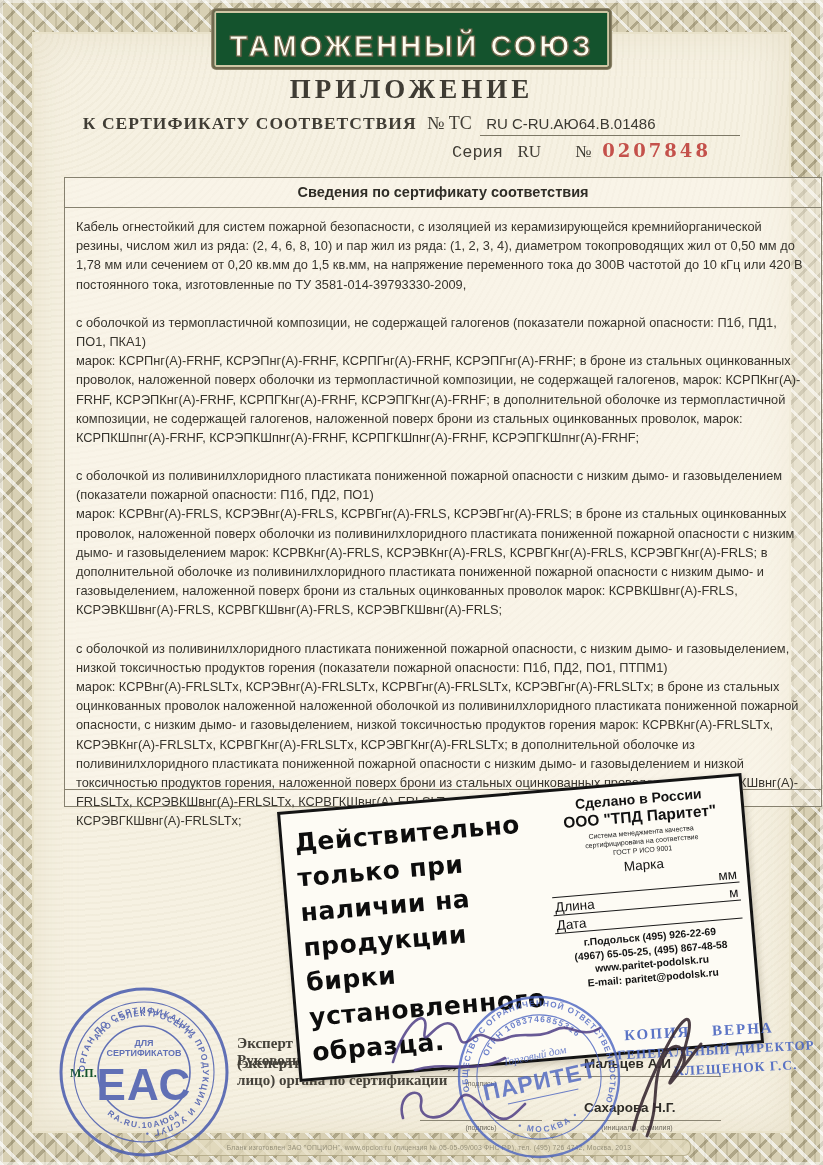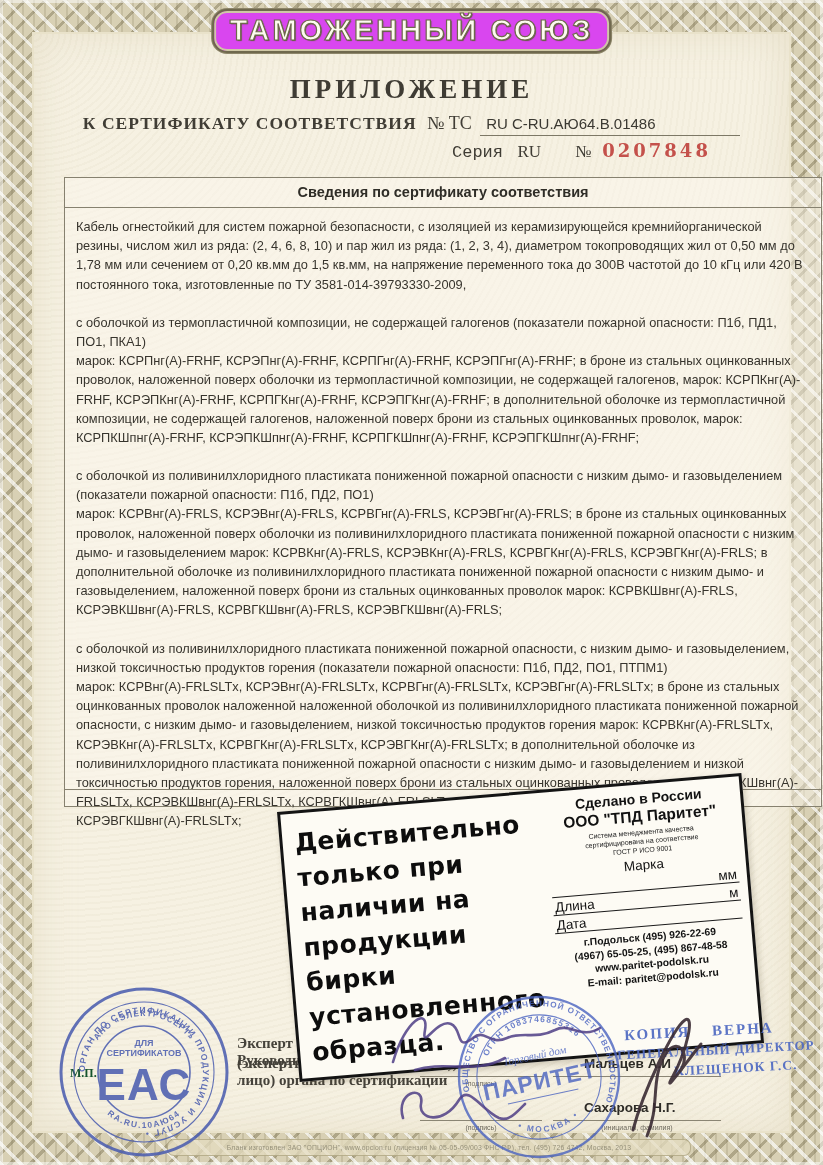--- a/index.html
+++ b/index.html
@@ -12,23 +12,23 @@
       repeating-linear-gradient(45deg, rgba(255,255,255,.65) 0 3px, transparent 3px 14px),
       repeating-linear-gradient(-45deg, rgba(124,115,82,.45) 0 3px, transparent 3px 14px),
       repeating-linear-gradient(90deg, rgba(124,115,82,.2) 0 2px, transparent 2px 11px);
     box-shadow:inset 0 0 0 3px rgba(255,255,255,.5);}
   .inner{position:absolute;inset:34px;background:#f6f1e2;
     background-image:repeating-radial-gradient(circle at 0 0, rgba(185,175,140,.07) 0 2px, transparent 2px 6px);
     box-shadow:0 0 0 2px #e9e2ca, inset 0 0 40px rgba(205,195,160,.35);}
 
   
   .badge{position:absolute;top:9px;left:50%;transform:translateX(-50%);
-    background:#d946ef;border:2px solid #6f684d;border-radius:15px;
+    background:#14532d;border:2px solid #6f684d;border-radius:4px;
     box-shadow:inset 0 0 0 2px #cfc7a5, 0 0 0 1px #8d856a;
-    padding:3px 16px 4px;z-index:3;}
+    padding:19px 16px 4px;z-index:3;}
   .badge span{font-family:"Liberation Sans",sans-serif;font-weight:bold;font-size:29px;
     letter-spacing:3px;color:#fdfbef;-webkit-text-stroke:1.2px #6f684d;text-shadow:1px 1px 1px #5f5940;}
   .doc-title{position:absolute;top:74px;width:100%;text-align:center;
     font-family:"Liberation Serif",serif;font-weight:bold;font-size:27px;letter-spacing:4px;color:#3f3c34;}
   .cert-line{position:absolute;top:113px;width:100%;text-align:center;color:#403d35;}
   .cert-line .lbl{font-family:"Liberation Serif",serif;font-size:17.5px;letter-spacing:1px;font-weight:600;}
   .cert-line .no{font-family:"Liberation Serif",serif;font-size:18px;margin-left:6px;}
   .cert-line .val{display:inline-block;font-size:15px;font-weight:normal;color:#3b3932;
     border-bottom:1.2px solid #7d7866;min-width:250px;text-align:left;padding:0 4px 3px 6px;margin-left:4px;}
   .series-line{position:absolute;top:140px;left:452px;color:#403d35;}

